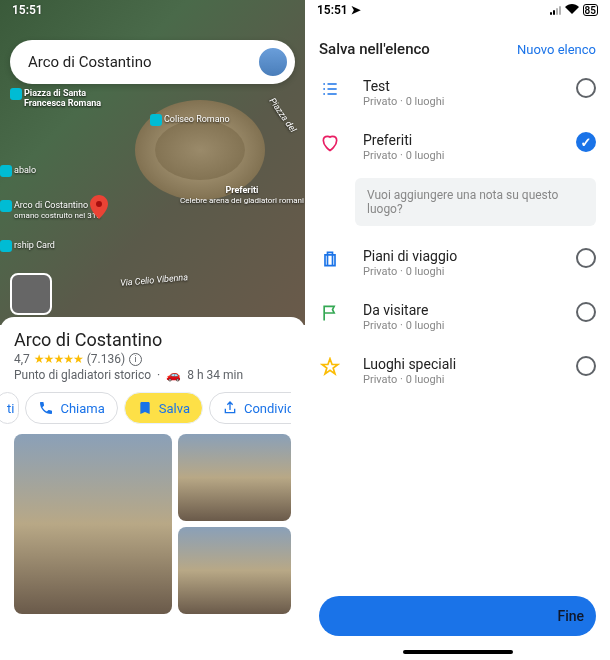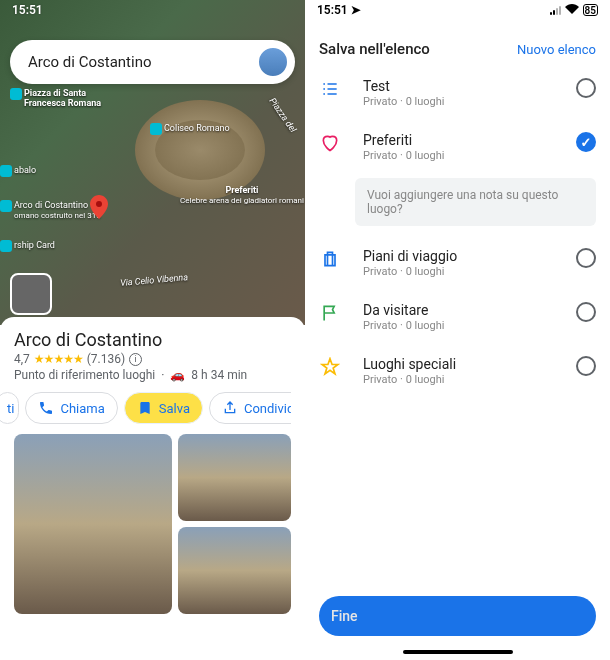--- a/index.html
+++ b/index.html
@@ -64,37 +64,37 @@
     .list-icon svg { width: 20px; height: 20px; }
     .list-body { flex: 1; }
     .list-name { font-size: 14px; color: #222; margin-bottom: 1px; }
     .list-meta { font-size: 11px; color: #888; }
     .list-radio { width: 20px; height: 20px; border: 2px solid #5f6368; border-radius: 50%; flex-shrink: 0; }
     .list-radio.checked { background: #1a73e8; border-color: #1a73e8; display: flex; align-items: center; justify-content: center; }
     .list-radio.checked::after { content: '✓'; color: #fff; font-size: 13px; font-weight: bold; }
     .note-box { margin: 4px 14px 10px 50px; padding: 10px 12px; background: #f1f3f4; border-radius: 6px; font-size: 12px; color: #888; }
     
     
-    .done-btn { margin: 10px 14px; padding: 12px; background: #1a73e8; color: #e5e5e5; border-radius: 22px; text-align: left; font-size: 14px; font-weight: 500; }
+    .done-btn { margin: 10px 14px; padding: 12px; background: #1a73e8; color: #0f172a; border-radius: 22px; text-align: right; font-size: 14px; font-weight: 500; }
     .home-ind { width: 110px; height: 4px; background: #000; border-radius: 3px; margin: 4px auto 6px; }
     .info-icon { display: inline-flex; width: 13px; height: 13px; border: 1px solid #5f6368; border-radius: 50%; align-items: center; justify-content: center; font-size: 9px; }
   </style>
 </head>
 <body>
 
 <div class="pane left">
   <div class="status-bar">
     <span>15:51</span>
   </div>
 
   <div class="map-area">
     <div class="map-bg">
       <div class="colosseum"></div>
       <div class="map-label pin" style="top:88px; left:10px;font-weight:bold;">Piazza di Santa<br>Francesca Romana</div>
-      <div class="map-label pin" style="top:123px; left:150px;">Coliseo Romano</div>
+      <div class="map-label pin" style="top:114px; left:150px;">Coliseo Romano</div>
       <div class="map-label" style="top:185px; left:180px; text-align:center;"><b>Preferiti</b><br><span style="font-size:8px">Celebre arena dei gladiatori romani</span></div>
       <div class="map-label pin" style="top:165px; left:0;">abalo</div>
       <div class="map-label pin" style="top:200px; left:0;"><span>Arco di Costantino</span><br><span style="font-size:8px">omano costruito nel 315</span></div>
       <div class="map-label pin" style="top:240px; left:0;">rship Card</div>
       <div class="road" style="top:275px; left:120px; transform:rotate(-5deg);">Via Celio Vibenna</div>
       <div class="road" style="top:110px; right:2px; transform:rotate(55deg);">Piazza del</div>
       <div class="red-pin" style="top:195px; left:90px;">
         <svg viewBox="0 0 24 32">
             <path fill="#ea4335" d="M12 0C5.4 0 0 5.4 0 12c0 9 12 20 12 20s12-11 12-20c0-6.6-5.4-12-12-12z"></path>
             <circle cx="12" cy="12" r="4" fill="#a50e0e"></circle>
@@ -111,21 +111,21 @@
 
   <div class="place-card">
     <div class="place-title">Arco di Costantino</div>
     <div class="rating-row">
       <span>4,7</span>
       <span class="stars">★★★★★</span>
       <span>(7.136)</span>
       <span class="info-icon">i</span>
     </div>
     <div class="cat-row">
-      <span>Punto di riferimento luoghi</span>
+      <span>Punto di gladiatori storico</span>
       <span>·</span>
       <span>🚗</span>
       <span>8 h 34 min</span>
     </div>
     <div class="chips">
       <span class="chip chip-frag">
           <span>ti</span>
         </span>
       <span class="chip">
         <svg viewBox="0 0 24 24">

